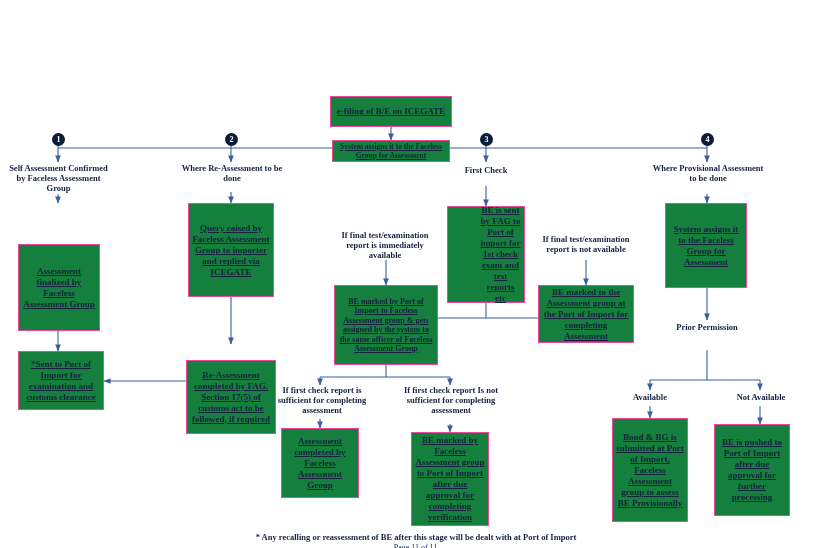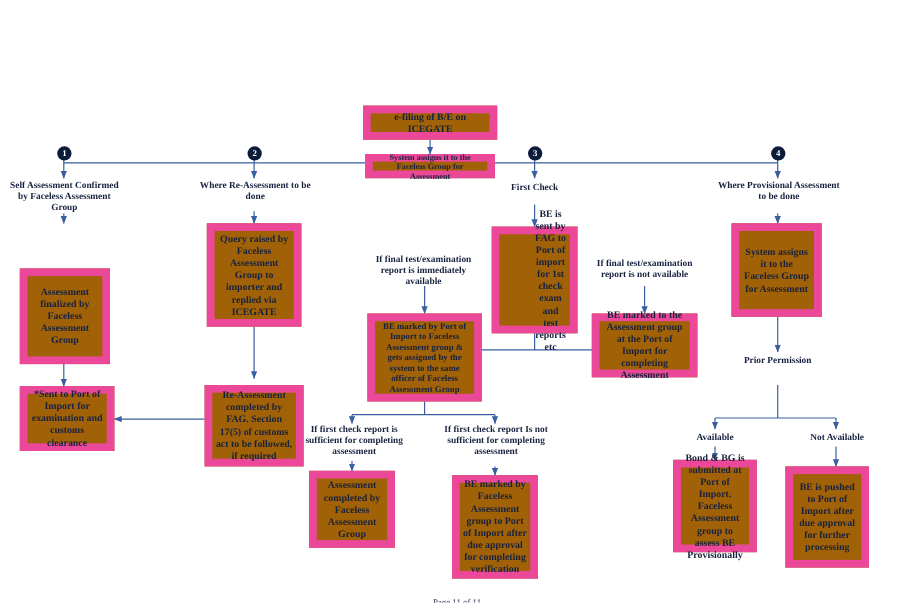--- a/index.html
+++ b/index.html
@@ -23,32 +23,33 @@
     width: 831px;
     text-align: center;
     font-size: 17px;
     font-family: "Liberation Serif", serif;
     color: #1a1a2e;
     letter-spacing: 0.3px;
   }
   .box {
     position: absolute;
     box-sizing: border-box;
-    border: 7px solid #ec4899;
-    background: #a16207;
+    border: 1px solid #ec4899;
+    background: #15803d;
     color: #16213e;
     font-size: 9px;
     line-height: 11px;
     font-weight: bold;
     font-family: "Liberation Serif", serif;
     display: flex;
     align-items: center;
     justify-content: center;
     text-align: center;
     padding: 2px 3px;
+    text-decoration: underline;
   }
   .plain {
     position: absolute;
     box-sizing: border-box;
     font-size: 8.5px;
     line-height: 10px;
     color: #16213e;
     text-align: center;
     font-family: "Liberation Serif", serif;
   }
@@ -168,21 +169,21 @@
 
   <div class="plain b" style="left:6px; top:163px; width:105px;">Self Assessment Confirmed by Faceless Assessment Group</div>
   <div class="plain b" style="left:181px; top:163px; width:102px;">Where Re-Assessment to be done</div>
   <div class="plain b" style="left:446px; top:165px; width:80px;">First Check</div>
   <div class="plain b" style="left:652px; top:163px; width:112px;">Where Provisional Assessment to be done</div>
 
   <div class="box" style="left:18px; top:203px; width:82px; height:87px;margin-top:41px;">Assessment finalized by Faceless Assessment Group</div>
   <div class="box" style="left:18px; top:351px; width:86px; height:59px;">*Sent to Port of Import for examination and customs clearance</div>
 
   <div class="box" style="left:188px; top:203px; width:86px; height:94px;">Query raised by Faceless Assessment Group to importer and replied via ICEGATE</div>
-  <div class="box" style="left:186px; top:350px; width:90px; height:74px;">Re-Assessment completed by FAG. Section 17(5) of customs act to be followed, if required</div>
+  <div class="box" style="left:186px; top:360px; width:90px; height:74px;">Re-Assessment completed by FAG. Section 17(5) of customs act to be followed, if required</div>
 
   <div class="plain b" style="left:333px; top:230px; width:104px;">If final test/examination report is immediately available</div>
 
   <div class="box" style="left:447px; top:206px; width:78px; height:97px;padding-left:32px;">BE is sent by FAG to Port of import for 1st check exam and test reports etc</div>
 
   <div class="plain b" style="left:534px; top:234px; width:104px;">If final test/examination report is not available</div>
 
   <div class="box" style="left:334px; top:285px; width:104px; height:80px; font-size:8px; line-height:9.5px;">BE marked by Port of Import to Faceless Assessment group &amp; gets assigned by the system to the same officer of Faceless Assessment Group</div>
 
   <div class="box" style="left:538px; top:285px; width:96px; height:58px;">BE marked to the Assessment group at the Port of Import for completing Assessment</div>
@@ -194,19 +195,20 @@
 
   <div class="box" style="left:411px; top:432px; width:78px; height:94px;">BE marked by Faceless Assessment group to Port of Import after due approval for completing verification</div>
 
   <div class="box" style="left:665px; top:203px; width:82px; height:85px;">System assigns it to the Faceless Group for Assessment</div>
 
   <div class="plain b" style="left:672px; top:322px; width:70px;">Prior Permission</div>
 
   <div class="plain b" style="left:616px; top:392px; width:68px;">Available</div>
   <div class="plain b" style="left:726px; top:392px; width:70px;text-align:center;">Not Available</div>
 
-  <div class="box" style="left:612px; top:418px; width:76px; height:84px;">Bond &amp; BG is submitted at Port of Import. Faceless Assessment group to assess BE Provisionally</div>
+  <div class="box" style="left:612px; top:418px; width:76px; height:104px;">Bond &amp; BG is submitted at Port of Import. Faceless Assessment group to assess BE Provisionally</div>
 
   <div class="box" style="left:714px; top:424px; width:76px; height:92px;text-align:center;">BE is pushed to Port of Import after due approval for further processing</div>
 
+  <div class="footnote" style="left:176px; top:532px; width:480px;">* Any recalling or reassessment of BE after this stage will be dealt with at Port of Import</div>
   <div class="pagenum" style="top:543px;">Page 11 of 11</div>
 
 </div>
 
 </body></html>

